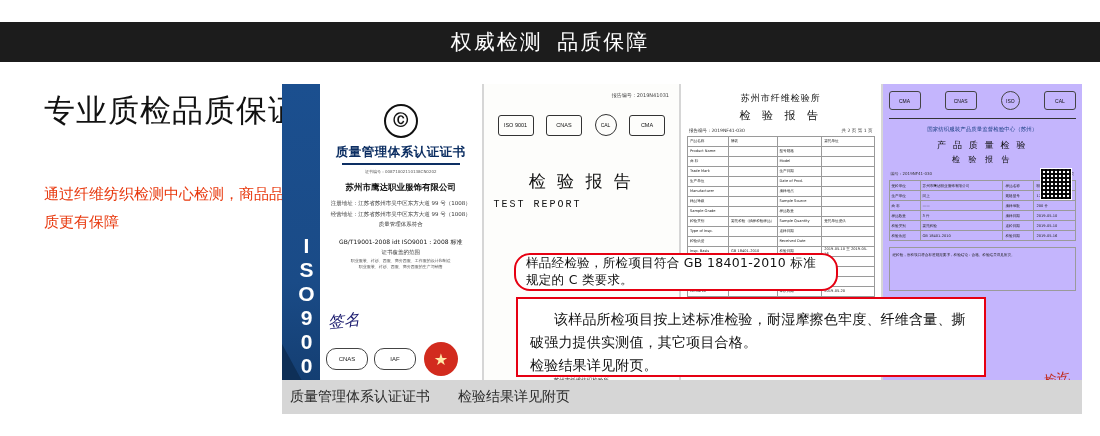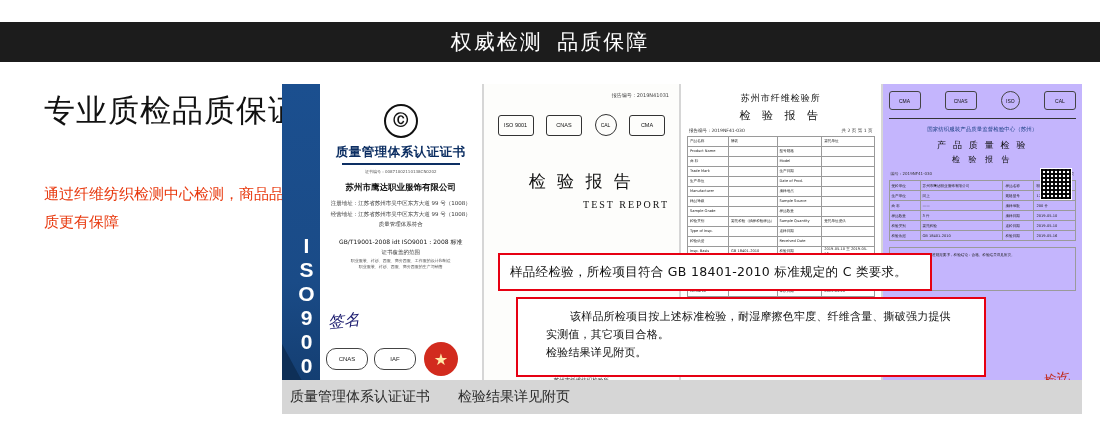--- a/index.html
+++ b/index.html
@@ -278,26 +278,26 @@
   .c2-title {
     text-align: center;
     font-size: 17px;
     letter-spacing: 3px;
     color: #111;
     font-weight: normal;
     margin-top: 34px;
     font-family: "DejaVu Sans", sans-serif;
   }
   .c2-sub {
-    text-align: right;
+    text-align: left;
     font-size: 10px;
     letter-spacing: 2px;
     color: #111;
     margin-top: 6px;
-    font-family: Liberation Serif, serif;
+    font-family: Liberation Mono, monospace;
   }
   .c2-foot {
     position: absolute;
     left: 0;
     right: 0;
     bottom: 30px;
     text-align: center;
     font-size: 5.5px;
     color: #333;
     font-family: "DejaVu Sans", sans-serif;
@@ -470,37 +470,38 @@
   
   .callout {
     position: absolute;
     background: #ffffff;
     border: 2px solid #e60012;
     box-sizing: border-box;
     color: #111;
     font-family: "DejaVu Sans", sans-serif;
   }
   .callout-1 {
-    left: 498px;
+    left: 514px;
     top: 253px;
-    width: 434px;
+    width: 324px;
     height: 38px;
     display: flex;
     align-items: center;
     padding: 0 10px;
     font-size: 12.5px;
     letter-spacing: 0.3px;
+    border-radius: 16px;
   }
   .callout-2 {
     left: 516px;
     top: 297px;
     width: 470px;
     height: 80px;
-    padding: 9px 28px;
-    font-size: 11px;
+    padding: 9px 12px;
+    font-size: 14px;
     line-height: 1.65;
     letter-spacing: 0.2px;
   }
   .callout-2 .indent { text-indent: 24px; }
 
   
   .caption-bar {
     position: absolute;
     left: 282px;
     top: 380px;

